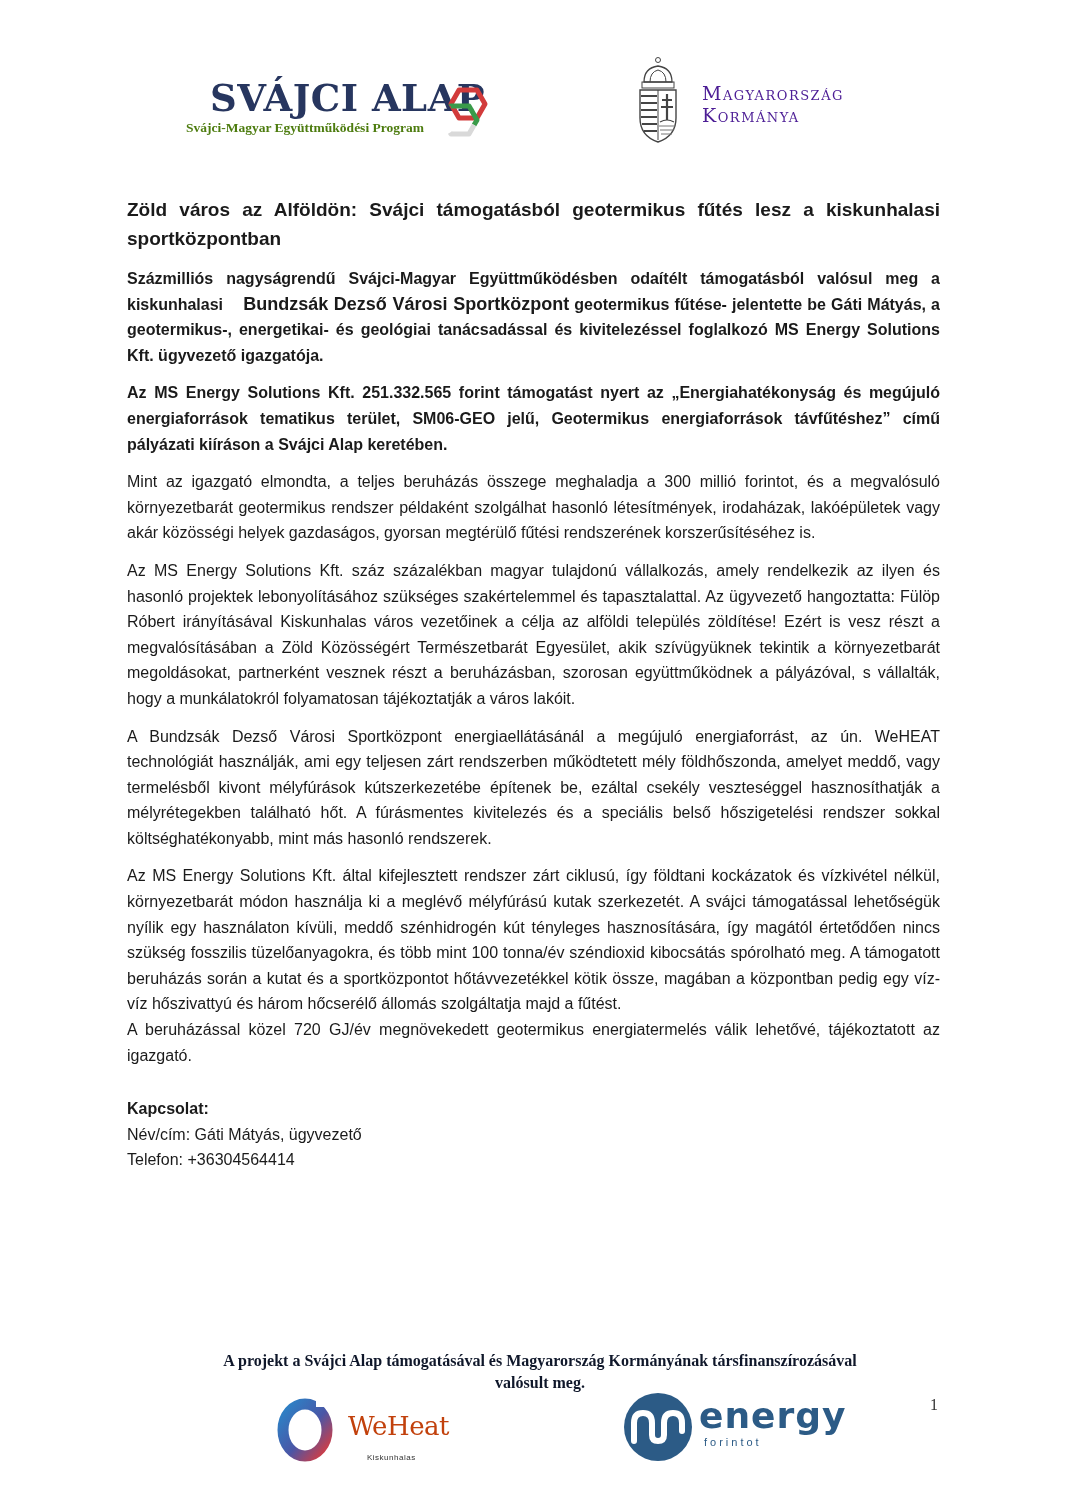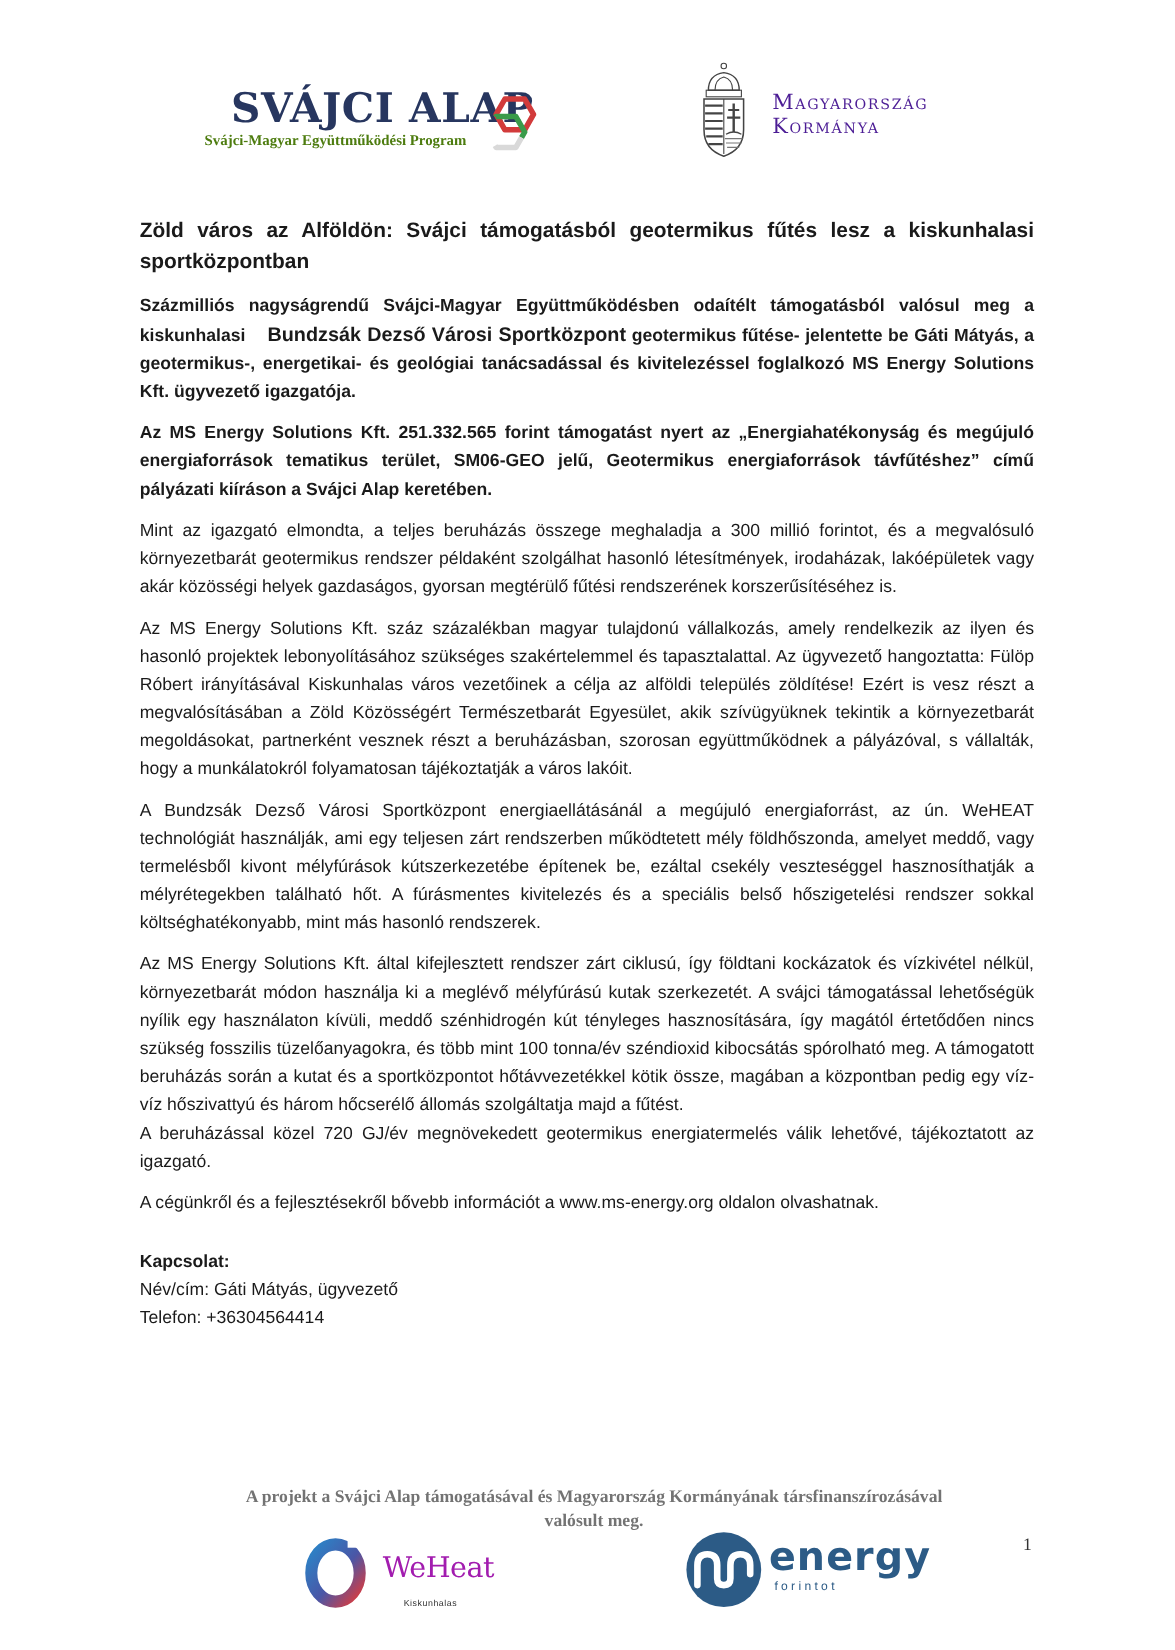--- a/index.html
+++ b/index.html
@@ -20,24 +20,24 @@
   .content { position: absolute; left: 127px; top: 195px; width: 813px; }
   .title { font-weight: bold; font-size: 19px; line-height: 29px; text-align: justify; margin: 0 0 13px 0; color: #1a1a1a; }
   p { margin: 0 0 12px 0; font-size: 16px; line-height: 25.6px; text-align: justify; }
   .bold { font-weight: bold; }
   .big { font-size: 18px; padding-left: 15px; }
   .tight { margin-bottom: 0; }
   .contact p { margin: 0; text-align: left; }
   .spacer { height: 16px; }
 
   
-  .footer-note { position: absolute; left: 140px; top: 1350px; width: 800px; text-align: center; font-family: "Liberation Serif", serif; font-weight: bold; font-size: 16px; line-height: 22px; color: #737373; }
+  .footer-note { position: absolute; left: 140px; top: 1350px; width: 800px; text-align: center; font-family: "Liberation Serif", serif; font-weight: bold; font-size: 16px; line-height: 22px; color: #0f172a; }
   .weheat { position: absolute; left: 272px; top: 1395px; width: 200px; height: 80px; }
   .weheat-ring { position: absolute; left: 4px; top: 0; width: 58px; height: 68px; }
-  .weheat-name { position: absolute; left: 76px; top: 16px; font-family: "DejaVu Serif", serif; font-size: 26px; color: #a21caf; font-weight: normal; letter-spacing: -0.5px; }
+  .weheat-name { position: absolute; left: 76px; top: 16px; font-family: "DejaVu Serif", serif; font-size: 26px; color: #c2410c; font-weight: normal; letter-spacing: -0.5px; }
   .weheat-sub { position: absolute; left: 95px; top: 58px; font-size: 8px; color: #333; letter-spacing: 0.5px; }
   .msenergy { position: absolute; left: 624px; top: 1393px; width: 230px; height: 80px; }
   .ms-circle { position: absolute; left: 0; top: 0; width: 68px; height: 68px; border-radius: 50%; background: #2c5b86; }
   .ms-name { position: absolute; left: 75px; top: 2px; font-family: "DejaVu Sans", sans-serif; font-weight: bold; font-size: 36px; color: #2c5b86; letter-spacing: 1px; }
   .ms-sub { position: absolute; left: 80px; top: 43px; font-size: 11px; color: #2c5b86; letter-spacing: 3px; }
   .page-num { position: absolute; left: 930px; top: 1396px; font-family: "Liberation Serif", serif; font-size: 16px; color: #333; }
 </style>
 </head>
 <body>
 
@@ -84,21 +84,20 @@
 
     <p class="bold"><span>Százmilliós nagyságrendű Svájci-Magyar Együttműködésben odaítélt támogatásból valósul meg a kiskunhalasi </span><span class="big">Bundzsák Dezső Városi Sportközpont</span><span> geotermikus fűtése- jelentette be Gáti Mátyás, a geotermikus-, energetikai- és geológiai tanácsadással és kivitelezéssel foglalkozó MS Energy Solutions Kft. ügyvezető igazgatója.</span></p>
 
     <p class="bold">Az MS Energy Solutions Kft. 251.332.565 forint támogatást nyert az „Energiahatékonyság és megújuló energiaforrások tematikus terület, SM06-GEO jelű, Geotermikus energiaforrások távfűtéshez” című pályázati kiíráson a Svájci Alap keretében.</p>
 
     <p>Mint az igazgató elmondta, a teljes beruházás összege meghaladja a 300 millió forintot, és a megvalósuló környezetbarát geotermikus rendszer példaként szolgálhat hasonló létesítmények, irodaházak, lakóépületek vagy akár közösségi helyek gazdaságos, gyorsan megtérülő fűtési rendszerének korszerűsítéséhez is.</p>
     <p>Az MS Energy Solutions Kft. száz százalékban magyar tulajdonú vállalkozás, amely rendelkezik az ilyen és hasonló projektek lebonyolításához szükséges szakértelemmel és tapasztalattal. Az ügyvezető hangoztatta: Fülöp Róbert irányításával Kiskunhalas város vezetőinek a célja az alföldi település zöldítése! Ezért is vesz részt a megvalósításában a Zöld Közösségért Természetbarát Egyesület, akik szívügyüknek tekintik a környezetbarát megoldásokat, partnerként vesznek részt a beruházásban, szorosan együttműködnek a pályázóval, s vállalták, hogy a munkálatokról folyamatosan tájékoztatják a város lakóit.</p>
     <p>A Bundzsák Dezső Városi Sportközpont energiaellátásánál a megújuló energiaforrást, az ún. WeHEAT technológiát használják, ami egy teljesen zárt rendszerben működtetett mély földhőszonda, amelyet meddő, vagy termelésből kivont mélyfúrások kútszerkezetébe építenek be, ezáltal csekély veszteséggel hasznosíthatják a mélyrétegekben található hőt. A fúrásmentes kivitelezés és a speciális belső hőszigetelési rendszer sokkal költséghatékonyabb, mint más hasonló rendszerek.</p>
     <p class="tight">Az MS Energy Solutions Kft. által kifejlesztett rendszer zárt ciklusú, így földtani kockázatok és vízkivétel nélkül, környezetbarát módon használja ki a meglévő mélyfúrású kutak szerkezetét. A svájci támogatással lehetőségük nyílik egy használaton kívüli, meddő szénhidrogén kút tényleges hasznosítására, így magától értetődően nincs szükség fosszilis tüzelőanyagokra, és több mint 100 tonna/év széndioxid kibocsátás spórolható meg. A támogatott beruházás során a kutat és a sportközpontot hőtávvezetékkel kötik össze, magában a központban pedig egy víz-víz hőszivattyú és három hőcserélő állomás szolgáltatja majd a fűtést.</p>
     <p>A beruházással közel 720 GJ/év megnövekedett geotermikus energiatermelés válik lehetővé, tájékoztatott az igazgató.</p>
-    <p>A cégünkről és a fejlesztésekről bővebb információt a www.ms-energy.org oldalon olvashatnak.</p>
 
     <div class="spacer"></div>
 
     <div class="contact">
       <p class="bold">Kapcsolat:</p>
       <p>Név/cím: Gáti Mátyás, ügyvezető</p>
       <p>Telefon: +36304564414</p>
     </div>
   </div>
 

